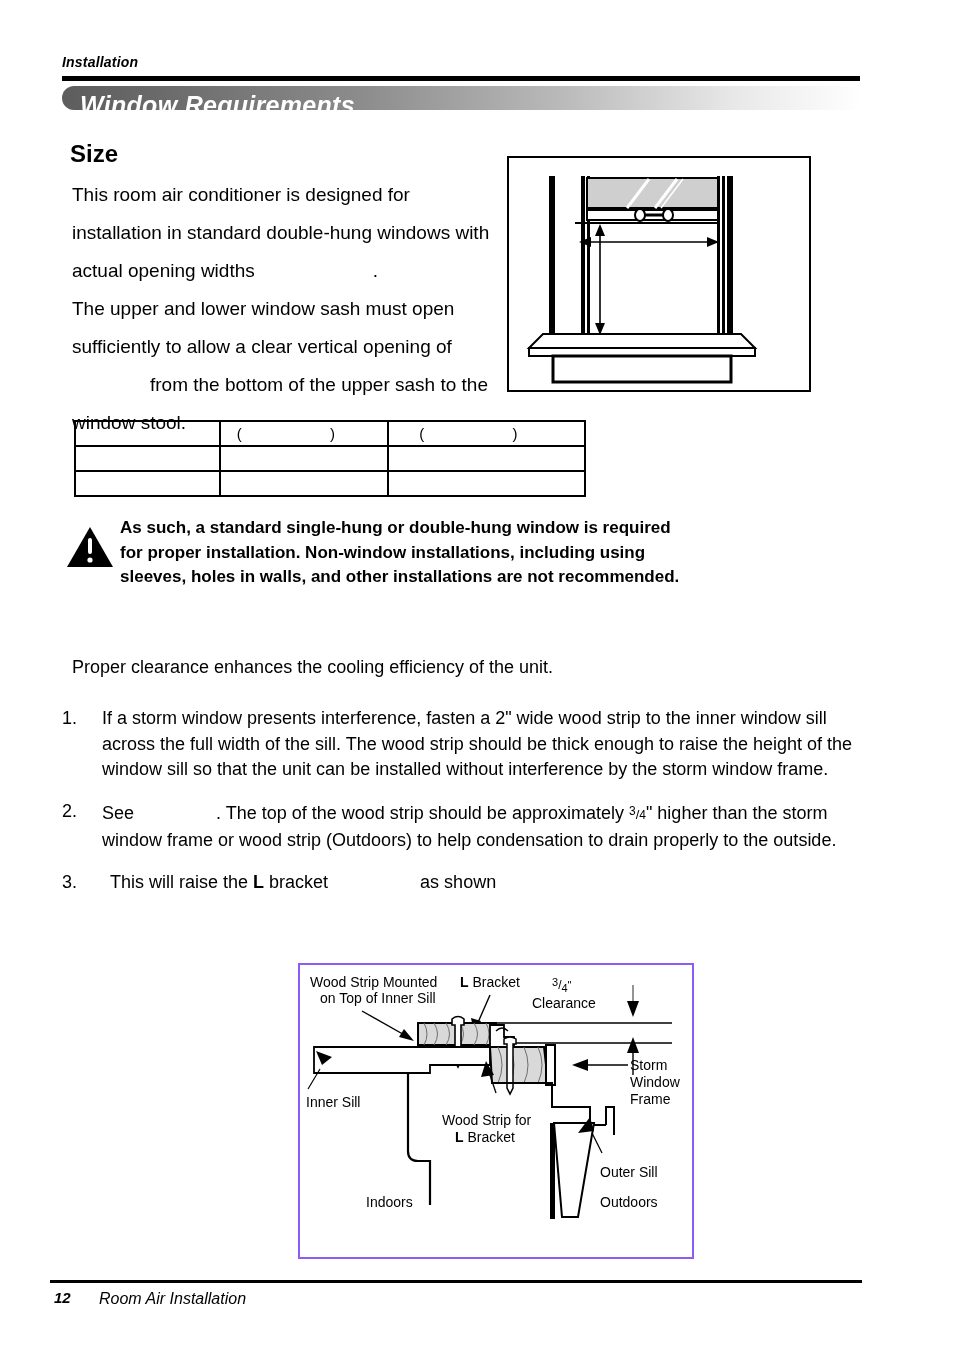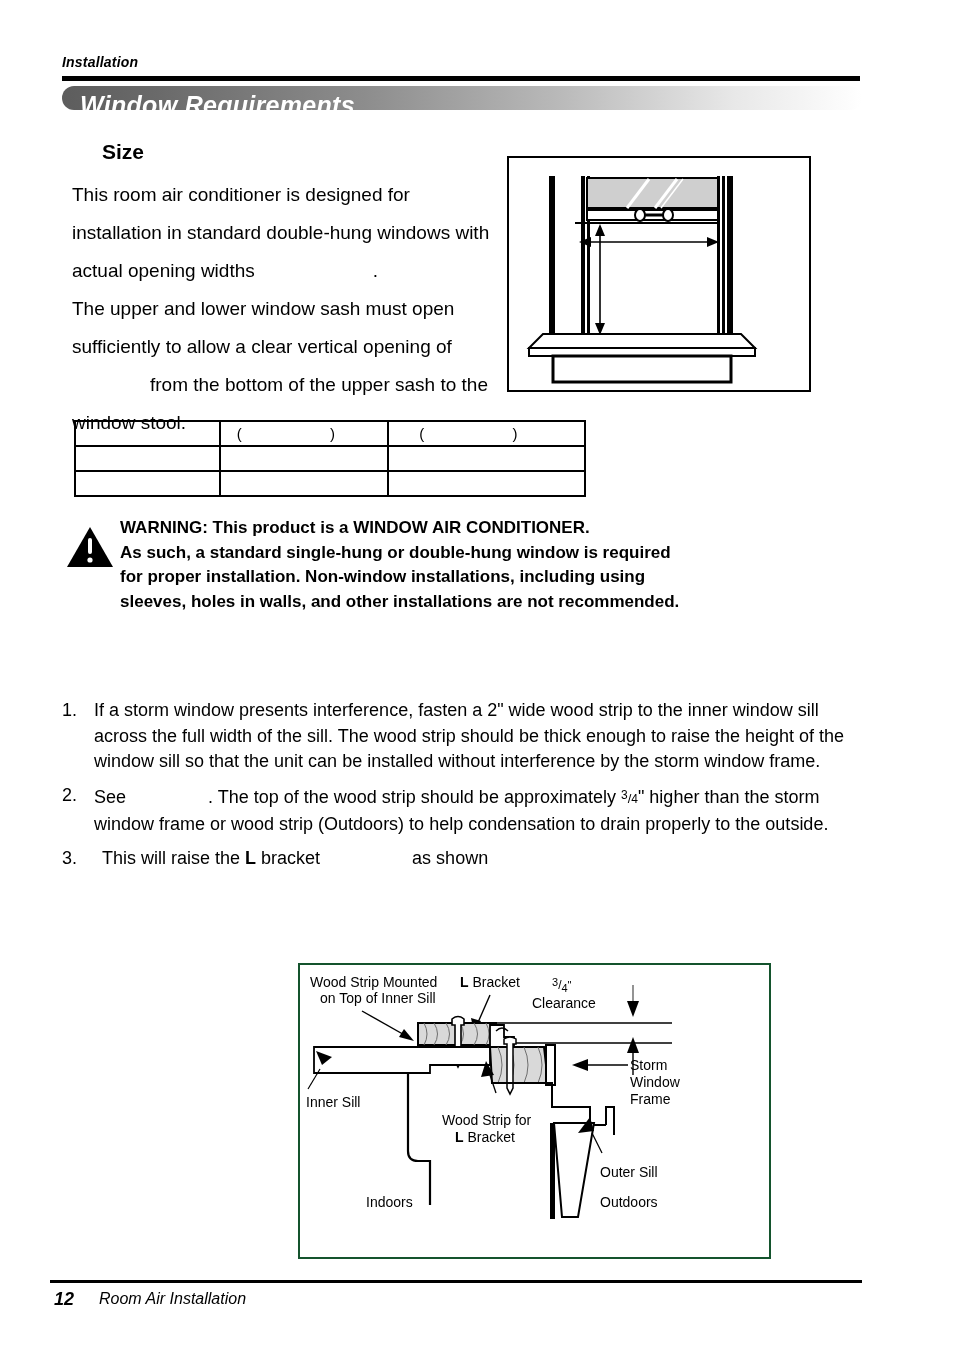--- a/index.html
+++ b/index.html
@@ -26,21 +26,21 @@
     background:linear-gradient(to right,#5d5d5d 0%,#6a6a6a 12%,#8d8d8d 38%,#b9b9b9 62%,#e8e8e8 84%,#ffffff 100%);
   }
   .banner-title{
     position:absolute;left:18px;top:5px;
     color:#fff;font-style:italic;font-weight:bold;font-size:25px;letter-spacing:.3px;
   }
 
   
   .size-head{
     position:absolute;left:70px;top:140px;
-    font-weight:bold;font-size:21px;margin-left:32px;
+    font-weight:bold;font-size:24px;
   }
   .size-body{
     position:absolute;left:72px;top:176px;width:420px;
     font-size:19px;line-height:38px;
   }
   .gap-w{display:inline-block;width:118px;}
   .gap-v{display:inline-block;width:78px;}
 
   
   .win-box{
@@ -73,37 +73,37 @@
   .clear-p{
     position:absolute;left:72px;top:655px;width:800px;
     font-size:18px;line-height:25px;
   }
   .steps{
     position:absolute;left:62px;top:690px;width:812px;
     font-size:18px;line-height:25.5px;
   }
   .step{position:relative;padding-left:24px;margin-bottom:1px;}
   .step .num{position:absolute;left:0;top:0;}
-  .step p{margin:8px;}
+  .step p{margin:16px;}
   .indent-1{padding-left:8px;}
   .gap-see{display:inline-block;width:82px;}
   .gap-fig{display:inline-block;width:92px;}
   .frac{font-size:13px;}
   sup.fr{font-size:12px;vertical-align:4px;}
   sub.fr{font-size:12px;vertical-align:0px;}
 
   
   .diag-box{
-    position:absolute;left:298px;top:963px;width:473px;height:296px;
-    border:2px solid #14532d;background:#fff;box-sizing:border-box;
+    position:absolute;left:298px;top:963px;width:396px;height:296px;
+    border:2px solid #8b5cf6;background:#fff;box-sizing:border-box;
   }
 
   
   .ftr-rule{position:absolute;left:50px;top:1280px;width:812px;height:3px;background:#000;}
-  .ftr-num{position:absolute;left:54px;top:1289px;font-weight:bold;font-style:italic;font-size:18px;}
+  .ftr-num{position:absolute;left:54px;top:1289px;font-weight:bold;font-style:italic;font-size:15px;}
   .ftr-txt{position:absolute;left:99px;top:1290px;font-style:italic;font-size:16px;}
 
   svg{display:block;}
 </style>
 </head>
 <body>
 
 <div class="page">
 
   <div class="hdr-label">Installation</div>
@@ -179,26 +179,26 @@
     </table>
 
   <div class="warn-tri">
     <svg width="48" height="42" viewBox="0 0 48 42">
       <polygon points="24,1 47,41 1,41" fill="#000"></polygon>
       <rect x="22" y="12" width="4" height="16" rx="2" fill="#fff"></rect>
       <circle cx="24" cy="34" r="2.6" fill="#fff"></circle>
     </svg>
   </div>
   <div class="warn-text">
-    <div>WARNING: This product is a WINDOW AIR CONDITIONER.</div>
     <div>As such, a standard single-hung or double-hung window is required</div>
     <div>for proper installation. Non-window installations, including using</div>
     <div>sleeves, holes in walls, and other installations are not recommended.</div>
   </div>
 
+  <div class="clear-p">Proper clearance enhances the cooling efficiency of the unit.</div>
 
   <div class="steps">
 
     <div class="step">
       <span class="num">1.</span>
       <p>If a storm window presents interference, fasten a 2" wide wood strip to the inner window sill across the full width of the sill. The wood strip should be thick enough to raise the height of the window sill so that the unit can be installed without interference by the storm window frame.</p>
     </div>
 
     <div class="step">
       <span class="num">2.</span>

